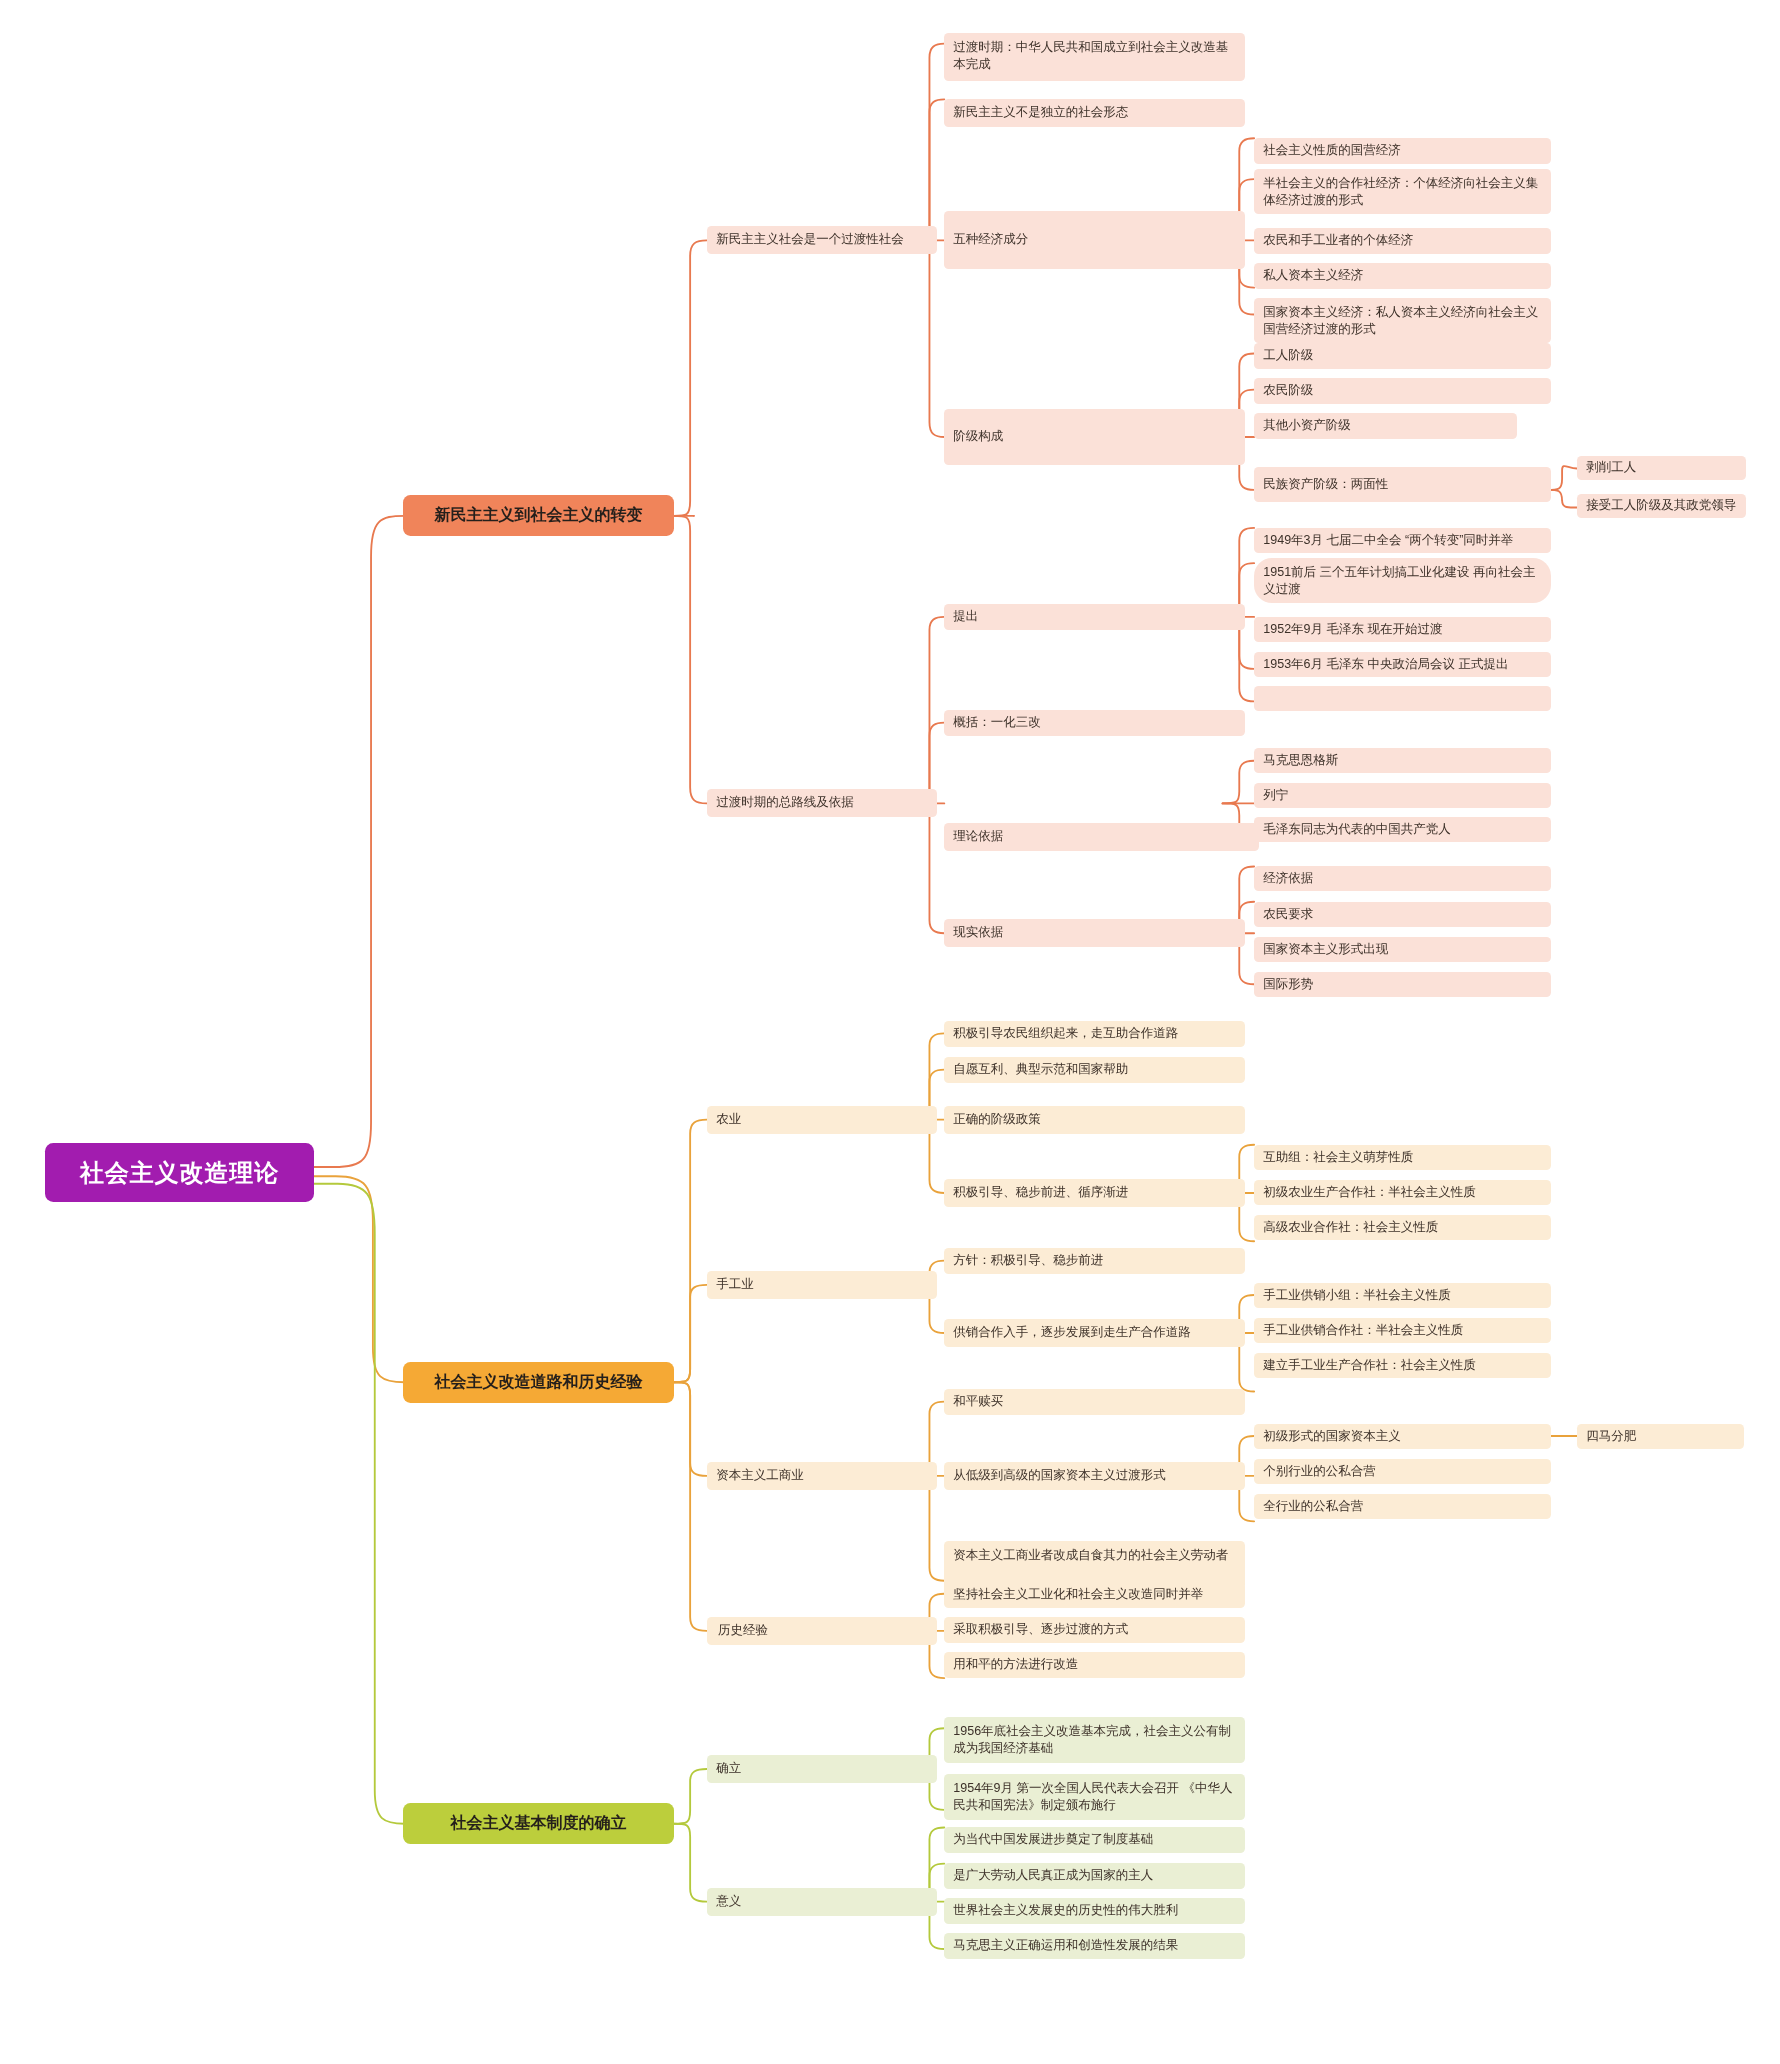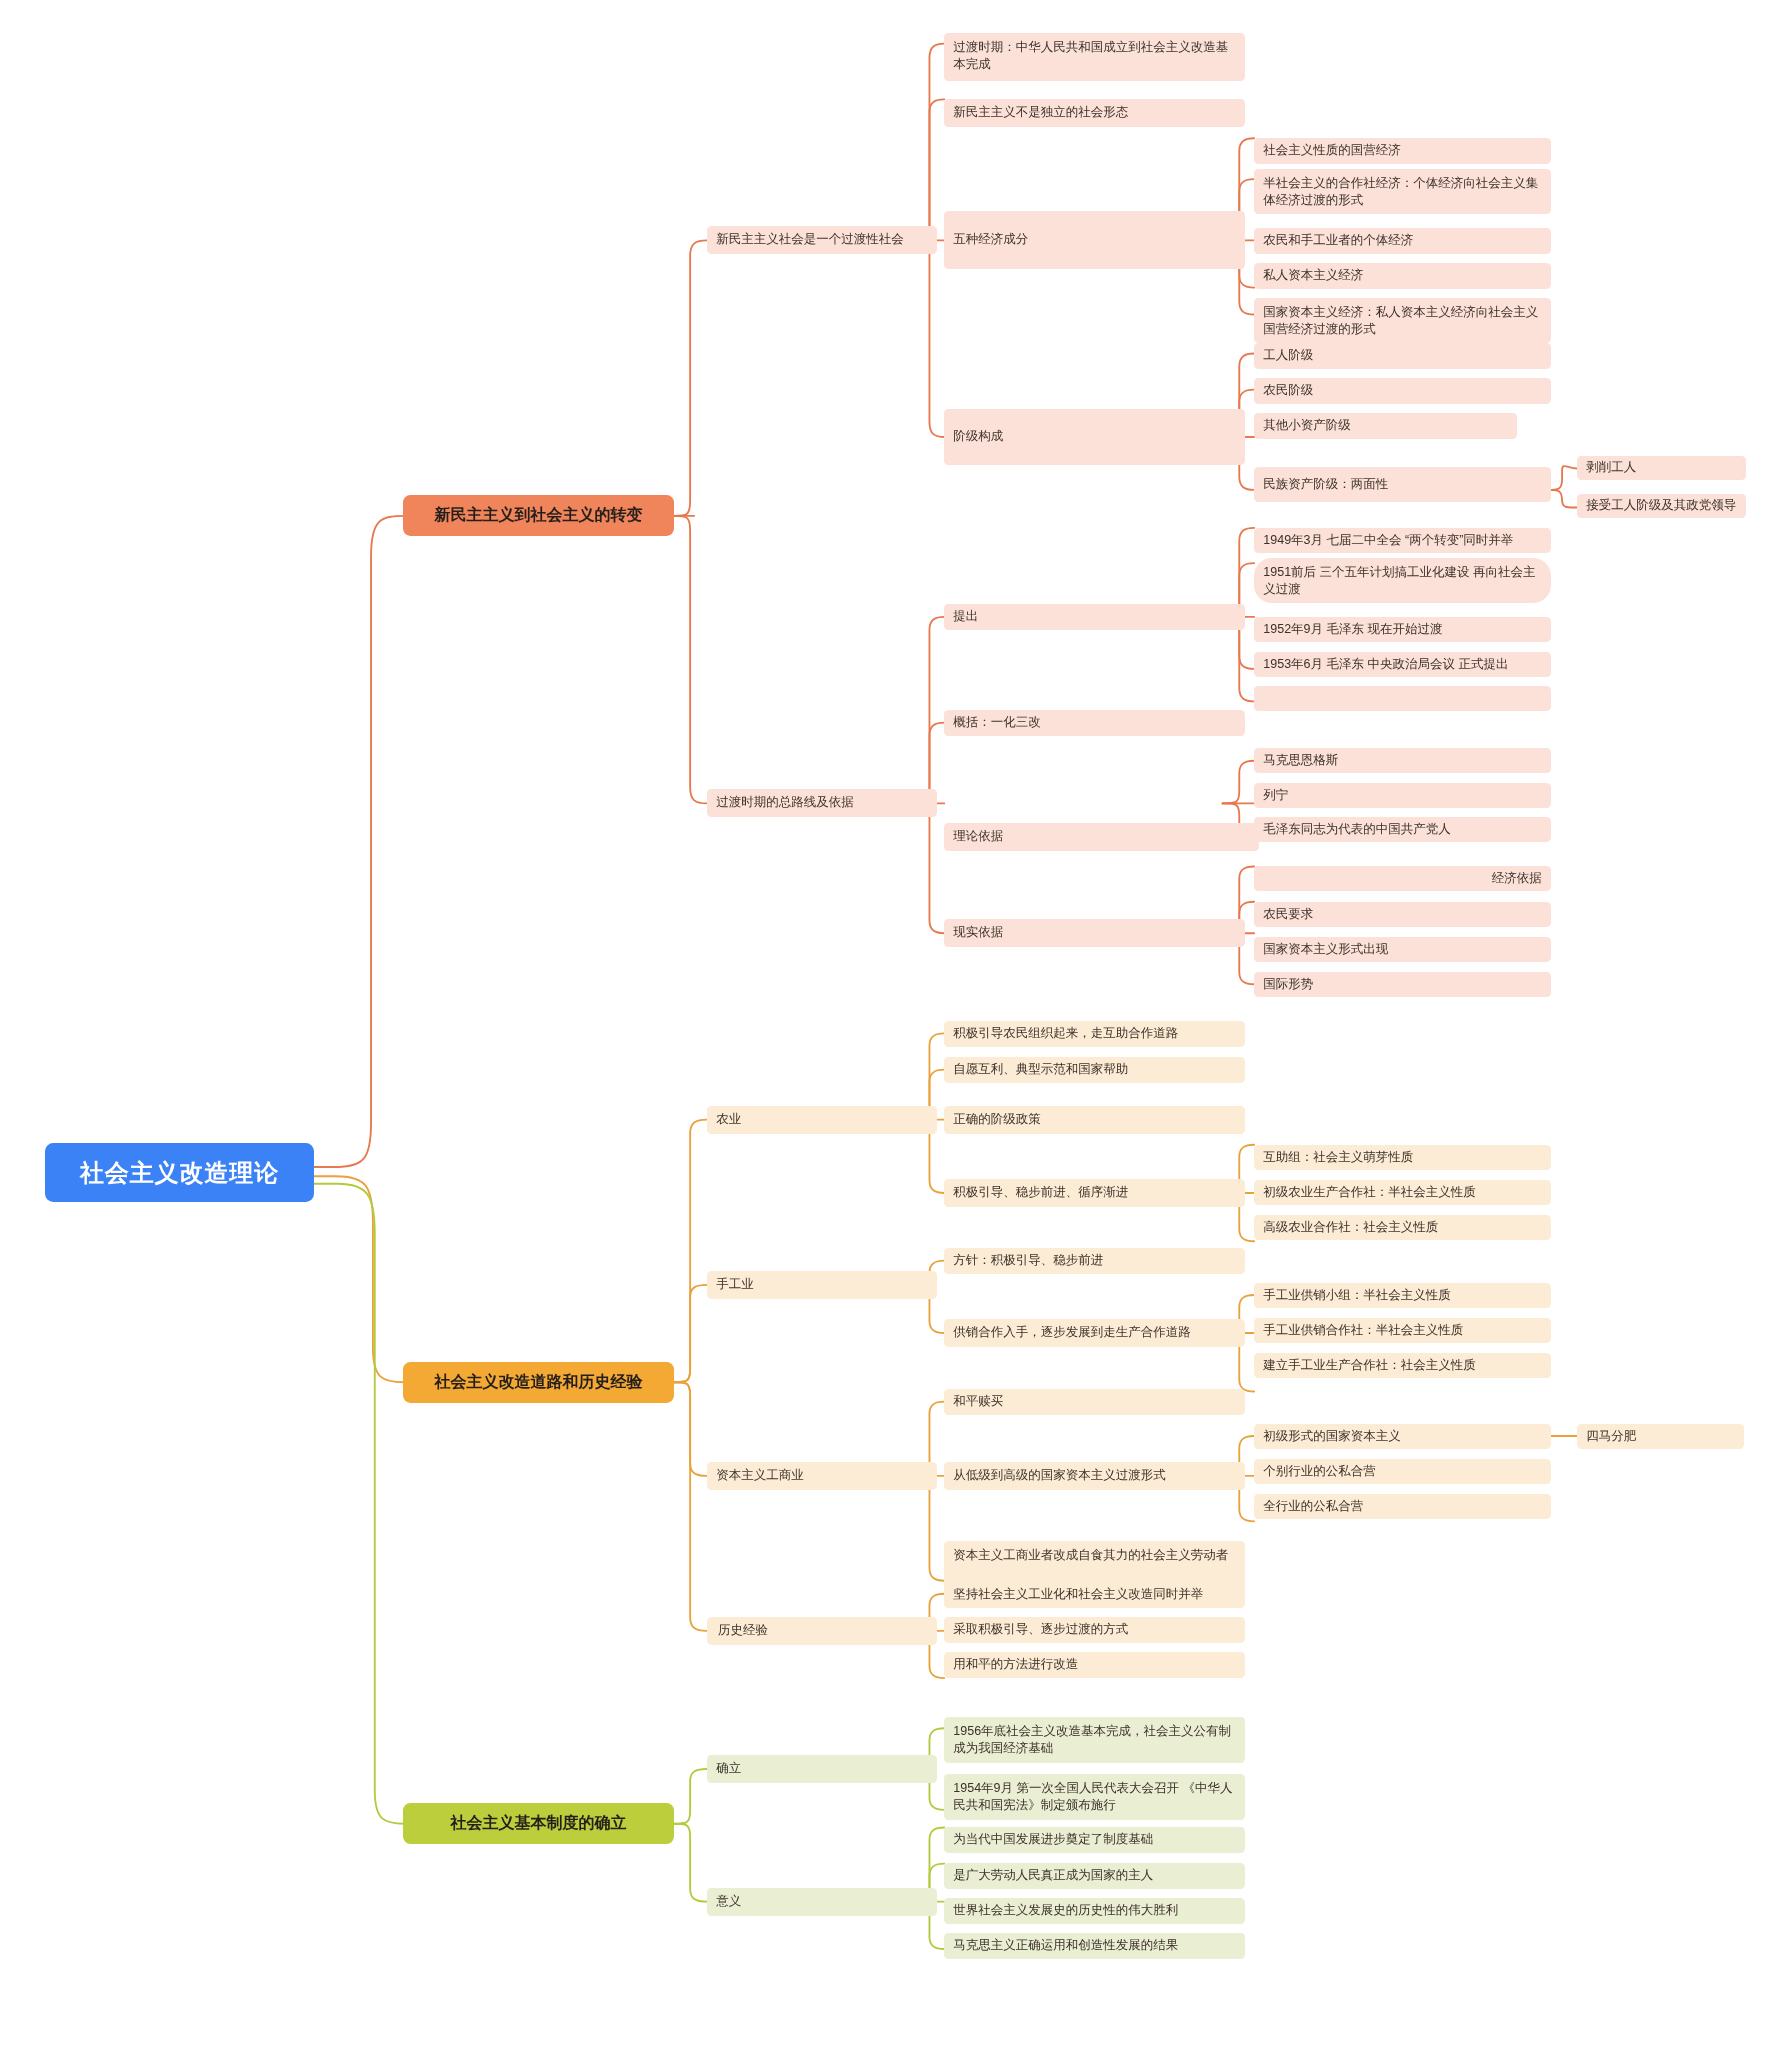--- a/index.html
+++ b/index.html
@@ -26,21 +26,21 @@
     display: flex;
     align-items: center;
     border-radius: 5.6px;
     color: #3d3129;
     line-height: 1.38;
     white-space: pre-wrap;
     word-break: break-all;
   }
   
   .root {
-    background: #3b82f6;
+    background: #a21caf;
     color: #ffffff;
     font-size: 24px;
     font-weight: 700;
     letter-spacing: 0.9px;
     border-radius: 8.3px;
     padding: 0 20.4px;
     justify-content: center;
   }
   
   .branch {
@@ -284,21 +284,21 @@
   <div class="node topic t1" style="left:1254px; top:748px; width:297px; height:25px;">
     <span>马克思恩格斯</span>
   </div>
   <div class="node topic t1" style="left:1254px; top:783px; width:297px; height:25px;">
     <span>列宁</span>
   </div>
   <div class="node topic t1" style="left:1254px; top:817px; width:297px; height:25px;">
     <span>毛泽东同志为代表的中国共产党人</span>
   </div>
 
-  <div class="node topic t1" style="left:1254px; top:866px; width:297px; height:25px;justify-content:flex-end;">
+  <div class="node topic t1" style="left:1254px; top:866px; width:297px; height:25px;">
     <span>经济依据</span>
   </div>
   <div class="node topic t1" style="left:1254px; top:902px; width:297px; height:25px;">
     <span>农民要求</span>
   </div>
   <div class="node topic t1" style="left:1254px; top:937px; width:297px; height:25px;">
     <span>国家资本主义形式出现</span>
   </div>
   <div class="node topic t1" style="left:1254px; top:972px; width:297px; height:25px;">
     <span>国际形势</span>

